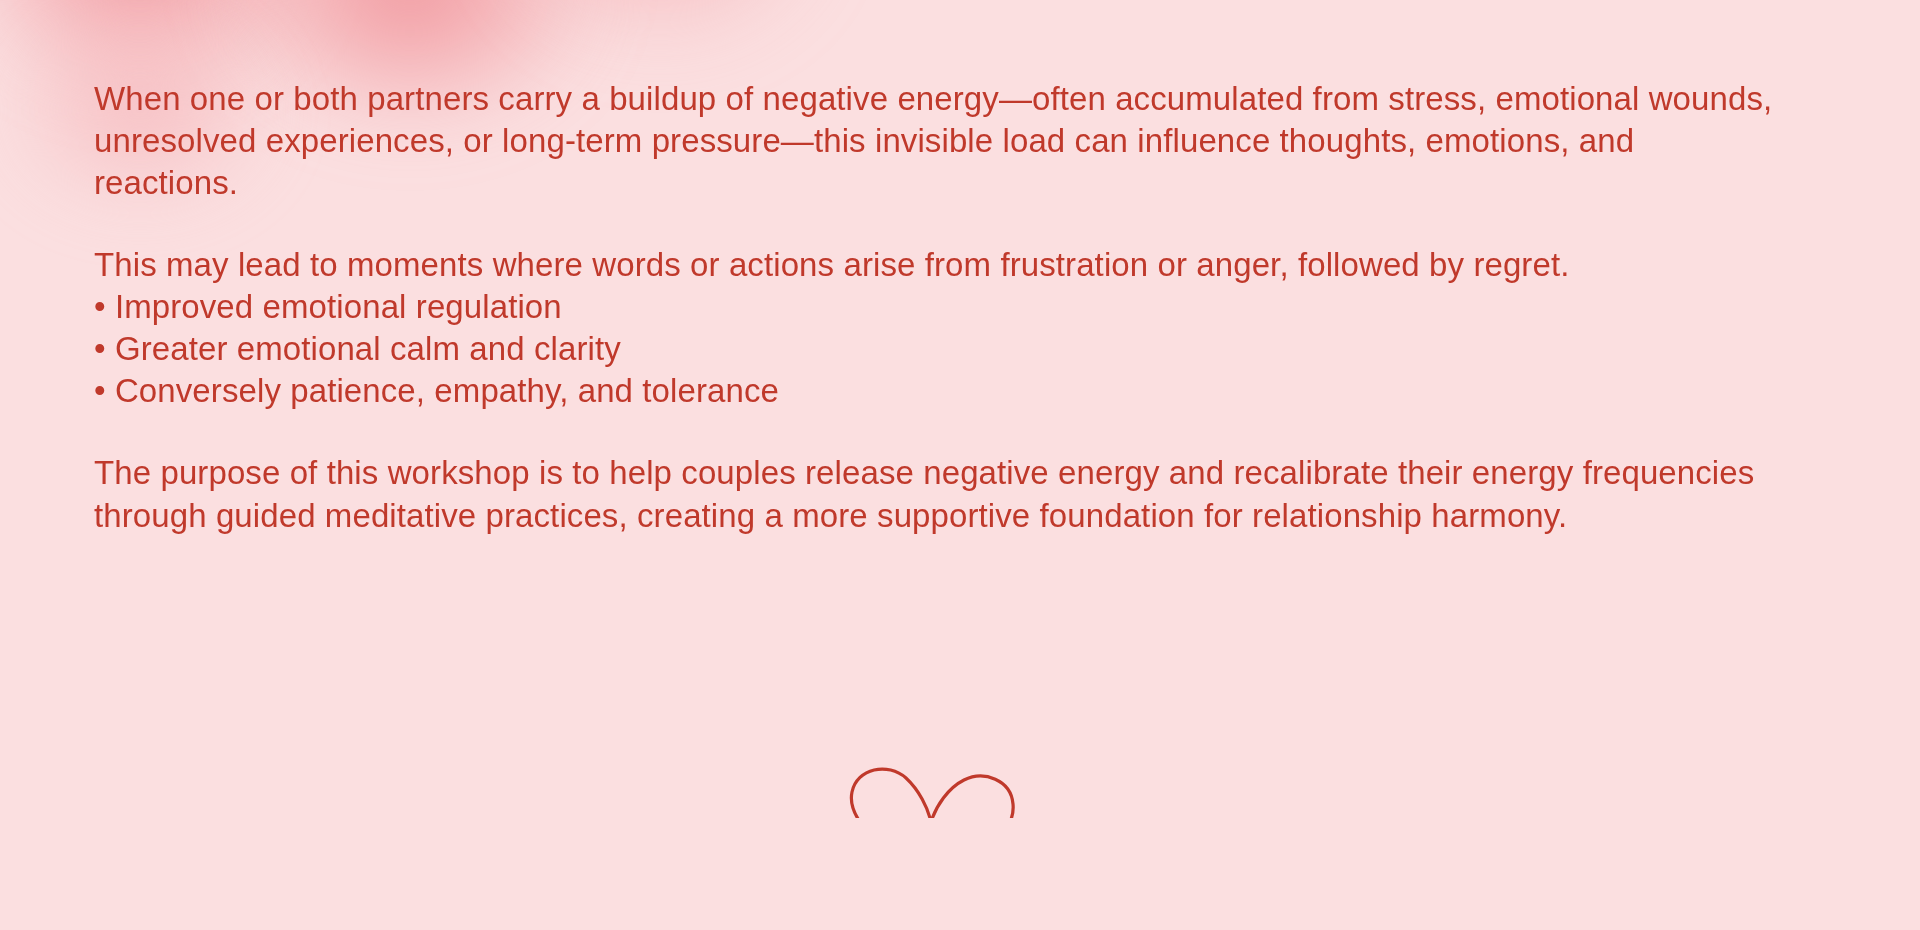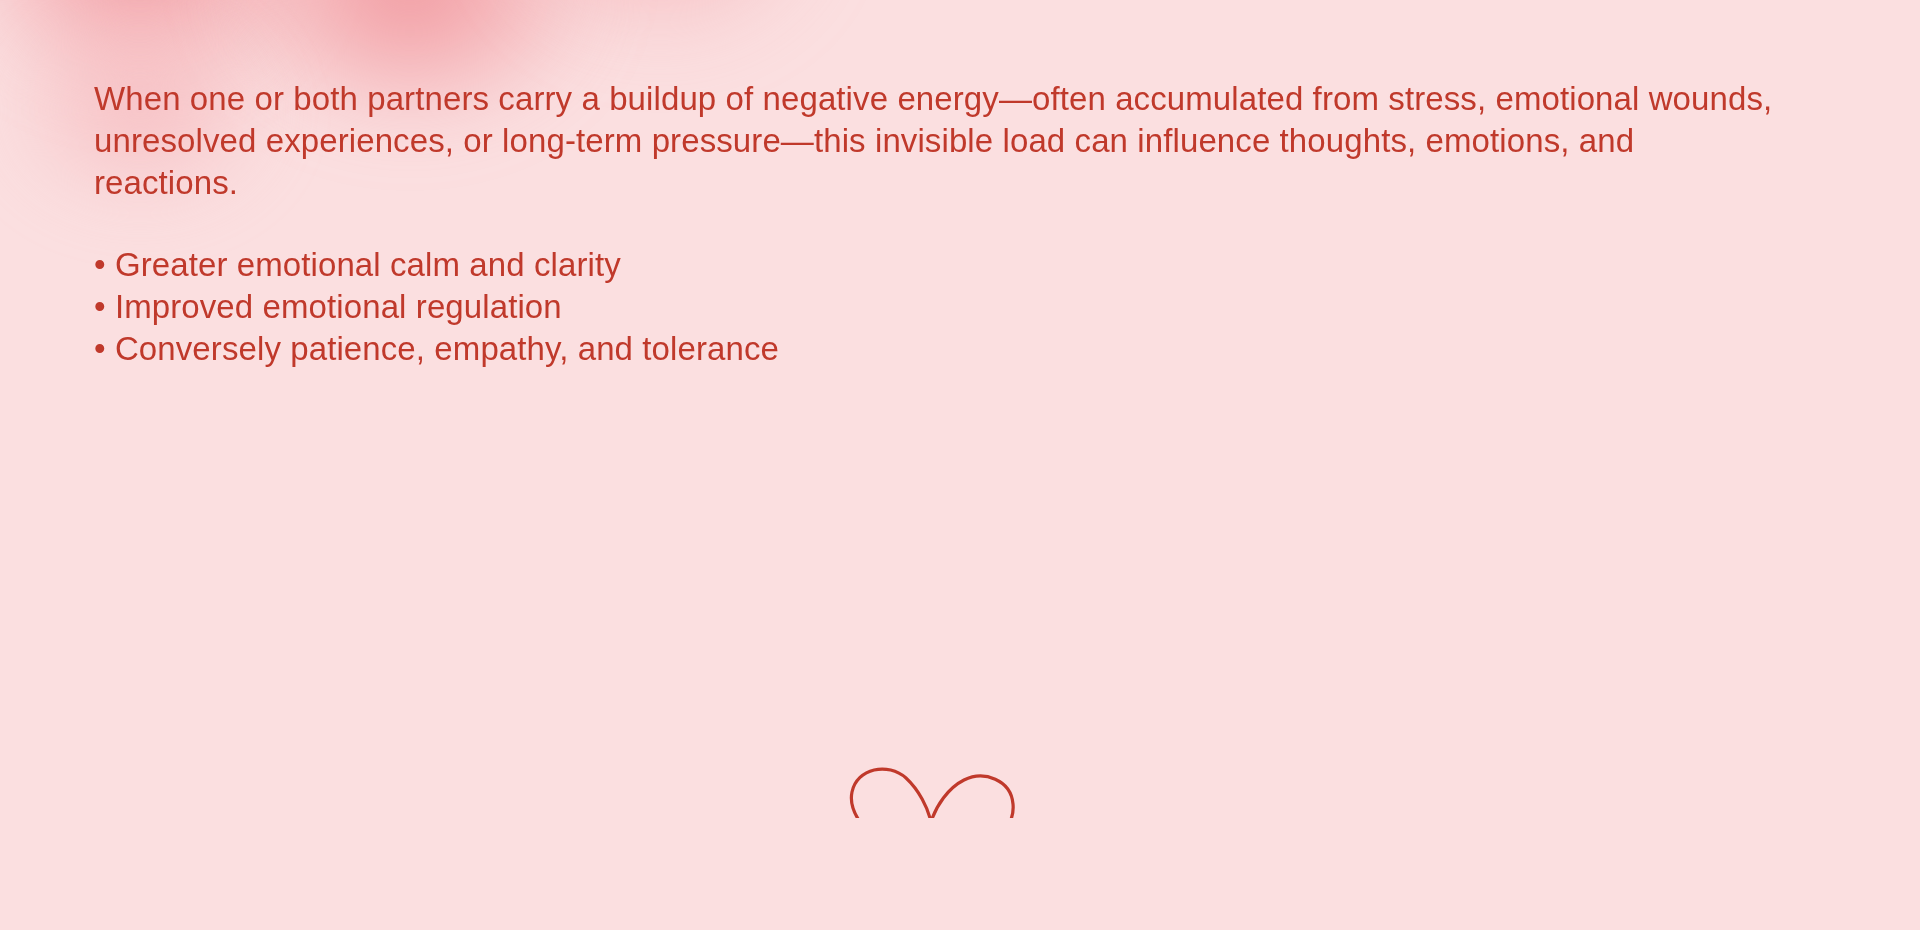--- a/index.html
+++ b/index.html
@@ -102,28 +102,30 @@
   <div class="glow glow-b"></div>
   <div class="glow glow-c"></div>
   <div class="glow glow-d"></div>
 
   <div class="content">
 
     <p class="para">When one or both partners carry a buildup of negative energy—often accumulated from stress, emotional wounds, unresolved experiences, or long-term pressure—this invisible load can influence thoughts, emotions, and reactions.</p>
 
     <div class="block-gap"></div>
 
+    <p class="para">This may lead to moments where words or actions arise from frustration or anger, followed by regret.</p>
 
 
+    <p class="line bullet-line">• Improved emotional regulation</p>
     <p class="line bullet-line">• Greater emotional calm and clarity</p>
-    <p class="line bullet-line">• Improved emotional regulation</p>
     <p class="line bullet-line">• Conversely patience, empathy, and tolerance</p>
 
     <div class="block-gap"></div>
 
+    <p class="para">The purpose of this workshop is to help couples release negative energy and recalibrate their energy frequencies through guided meditative practices, creating a more supportive foundation for relationship harmony.</p>
   </div>
 
   <div class="hearts">
     <svg width="260" height="170" viewBox="0 0 260 170" fill="none" xmlns="http://www.w3.org/2000/svg" aria-hidden="true">
       <path d="M95 118 C 48 92, 10 60, 16 32 C 21 8, 52 2, 70 18 C 83 30, 92 48, 95 62 C 100 46, 112 28, 128 20 C 148 10, 175 20, 177 44 C 180 74, 142 100, 95 118 Z" stroke="#c0392b" stroke-width="3.2" fill="none" stroke-linejoin="round"></path>
       <path d="M128 170 C 96 148, 72 126, 75 106 C 78 90, 100 86, 112 97 C 120 104, 126 116, 128 126 C 131 114, 139 101, 150 95 C 164 88, 183 95, 184 112 C 186 134, 160 152, 128 170 Z" stroke="#c0392b" stroke-width="3.4" fill="none" stroke-linejoin="round"></path>
     </svg>
   </div>
 
 </div>

